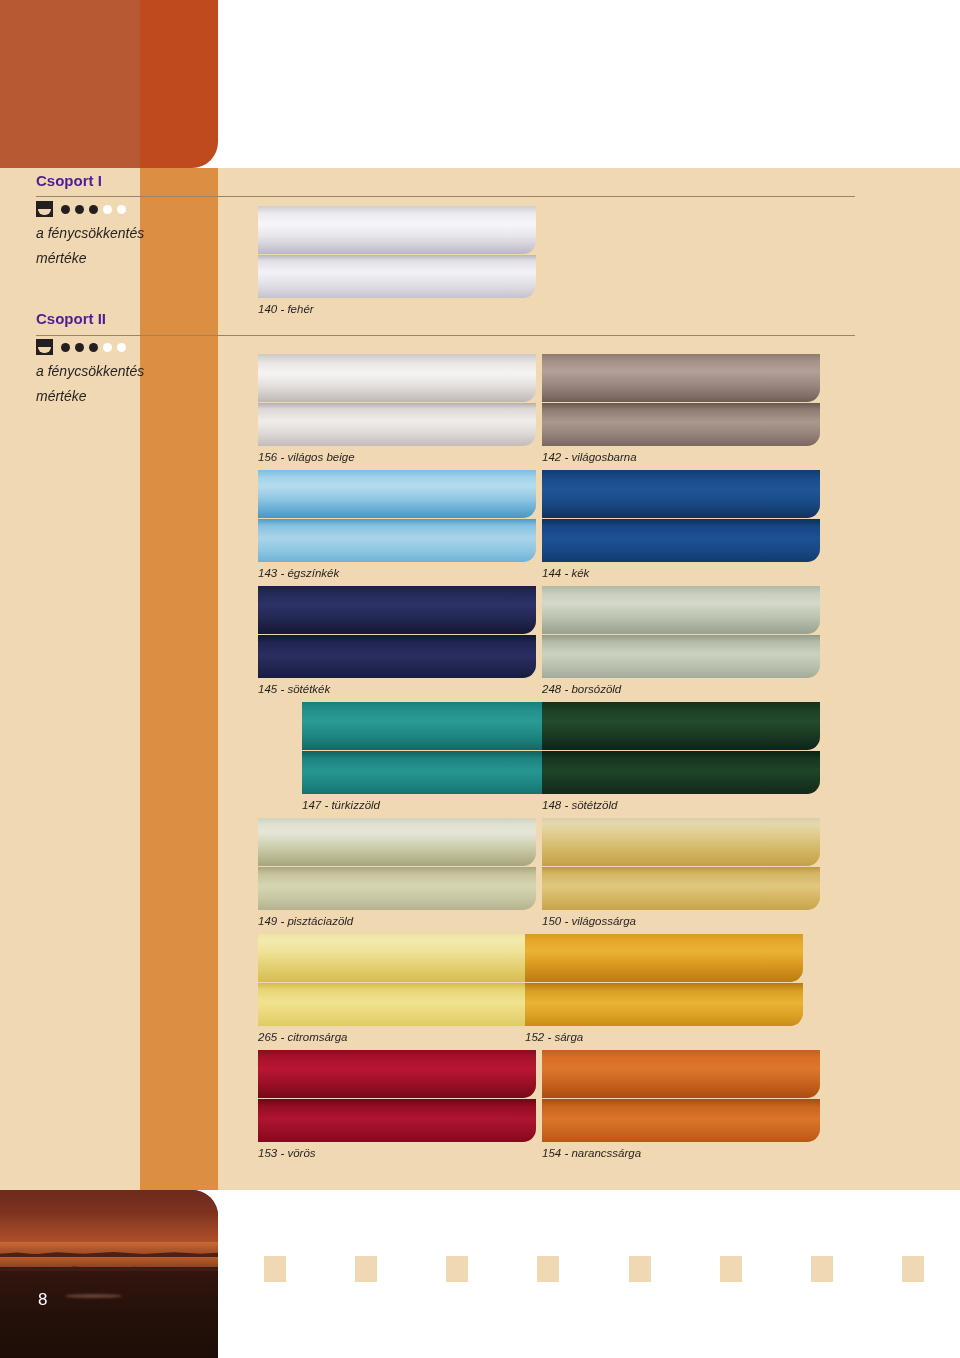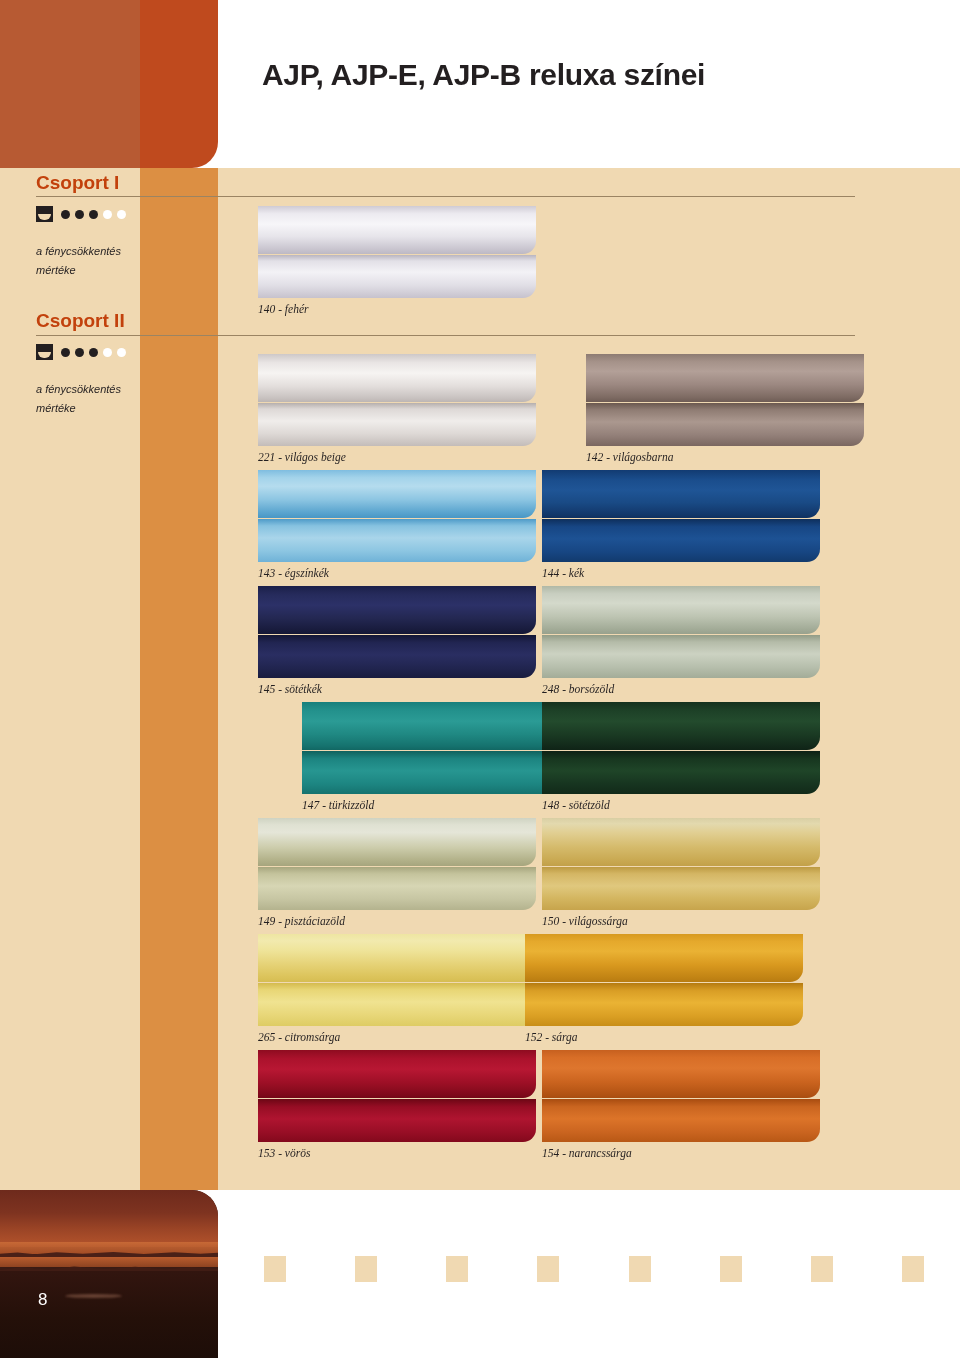--- a/index.html
+++ b/index.html
@@ -86,51 +86,51 @@
     position:absolute;left:262px;top:58px;
     font-size:30px;font-weight:bold;letter-spacing:-0.3px;
     color:#231f20;white-space:nowrap;
   }
 
   
   .group{position:absolute;left:36px;width:180px;}
   .group-1{top:172px;}
   .group-2{top:310px;}
   .group-title{
-    font-size:19px;font-weight:bold;color:#c2410c;margin:0 0 6px 0;
+    font-size:15px;font-weight:bold;color:#4c1d95;margin:0 0 6px 0;
   }
   .group-rule{
     position:absolute;height:1px;background:#9b8463;
   }
   .rule-1{left:36px;top:196px;width:819px;}
   .rule-2{left:36px;top:335px;width:819px;}
 
   .dots-row{display:flex;align-items:center;gap:5px;margin-top:12px;}
   .blind-icon{
     width:17px;height:16px;background:#231f20;position:relative;
     margin-right:3px;flex:0 0 auto;
   }
   .blind-icon::after{
     content:"";position:absolute;left:2px;bottom:2px;width:13px;height:6.5px;
     background:#f0d9b2;border-radius:0 0 7px 7px;
   }
   .dot{width:9px;height:9px;border-radius:50%;flex:0 0 auto;}
   .dot.on{background:#231f20;}
   .dot.off{background:#ffffff;}
   .legend-text{
-    margin-top:20px;font-style:italic;font-size:11px;line-height:1.75;
+    margin-top:4px;font-style:italic;font-size:14px;line-height:1.75;
     color:#231f20;max-width:120px;
   }
 
   
   .swatch-grid{
     position:absolute;left:258px;top:206px;width:600px;
   }
   .swatch{
-    position:absolute;width:278px;font-family:Liberation Serif, serif;
+    position:absolute;width:278px;
   }
   .swatch .slats{
     width:278px;height:92px;position:relative;overflow:hidden;
   }
   .slat{
     position:absolute;left:0;width:100%;
     border-bottom-right-radius:13px;
   }
   .slat.a{top:0;height:48px;}
   .slat.b{top:49px;height:43px;}
@@ -162,21 +162,20 @@
     <div class="sky"></div>
     <div class="water1"></div>
     <div class="land1"></div>
     <div class="water2"></div>
     <div class="land2"></div>
     <div class="foreground"></div>
     <div class="glint"></div>
     <div class="page-number">8</div>
   </div>
 
-  <div class="title">AJP, AJP-E, AJP-B reluxa színei</div>
 
   <div class="group-rule rule-1"></div>
   <div class="group-rule rule-2"></div>
 
   <div class="group group-1">
     <div class="group-title">Csoport I</div>
     <div class="dots-row">
       <span class="blind-icon"></span>
       <span class="dot on"></span>
       <span class="dot on"></span>
@@ -212,23 +211,23 @@
           <div class="slat a" style="background: linear-gradient(rgb(207, 203, 212) 0%, rgb(236, 234, 240) 16%, rgb(247, 246, 249) 38%, rgb(230, 228, 234) 64%, rgb(203, 199, 209) 88%, rgb(189, 185, 196) 100%);"></div>
           <div class="slat b" style="background: linear-gradient(rgb(185, 181, 192) 0%, rgb(226, 224, 231) 14%, rgb(243, 242, 246) 40%, rgb(225, 223, 230) 70%, rgb(198, 194, 205) 100%);"></div>
         </div>
         <div class="label">140 - fehér</div>
       </div>
       <div class="swatch" style="left: 0px; top: 148px;">
         <div class="slats">
           <div class="slat a" style="background: linear-gradient(rgb(205, 200, 200) 0%, rgb(233, 229, 228) 18%, rgb(246, 244, 242) 40%, rgb(228, 223, 221) 66%, rgb(202, 196, 194) 90%, rgb(189, 182, 180) 100%);"></div>
           <div class="slat b" style="background: linear-gradient(rgb(182, 175, 173) 0%, rgb(221, 216, 214) 14%, rgb(240, 237, 235) 42%, rgb(221, 216, 213) 72%, rgb(195, 188, 185) 100%);"></div>
         </div>
-        <div class="label">221 - világos beige</div>
-      </div>
-      <div class="swatch" style="left: 284px; top: 148px; margin-left: 44px;">
+        <div class="label">156 - világos beige</div>
+      </div>
+      <div class="swatch" style="left: 284px; top: 148px;">
         <div class="slats">
           <div class="slat a" style="background: linear-gradient(rgb(141, 123, 114) 0%, rgb(165, 146, 137) 16%, rgb(179, 160, 152) 36%, rgb(156, 136, 129) 64%, rgb(126, 107, 99) 90%, rgb(110, 92, 85) 100%);"></div>
           <div class="slat b" style="background: linear-gradient(rgb(106, 88, 79) 0%, rgb(143, 124, 115) 16%, rgb(171, 152, 143) 44%, rgb(148, 129, 122) 74%, rgb(122, 103, 96) 100%);"></div>
         </div>
         <div class="label">142 - világosbarna</div>
       </div>
       <div class="swatch" style="left: 0px; top: 264px;">
         <div class="slats">
           <div class="slat a" style="background: linear-gradient(rgb(127, 189, 224) 0%, rgb(163, 211, 234) 16%, rgb(181, 220, 238) 34%, rgb(140, 197, 226) 62%, rgb(91, 165, 207) 88%, rgb(72, 151, 197) 100%);"></div>
           <div class="slat b" style="background: linear-gradient(rgb(78, 155, 200) 0%, rgb(134, 194, 224) 16%, rgb(169, 213, 234) 44%, rgb(141, 198, 226) 74%, rgb(111, 178, 215) 100%);"></div>

